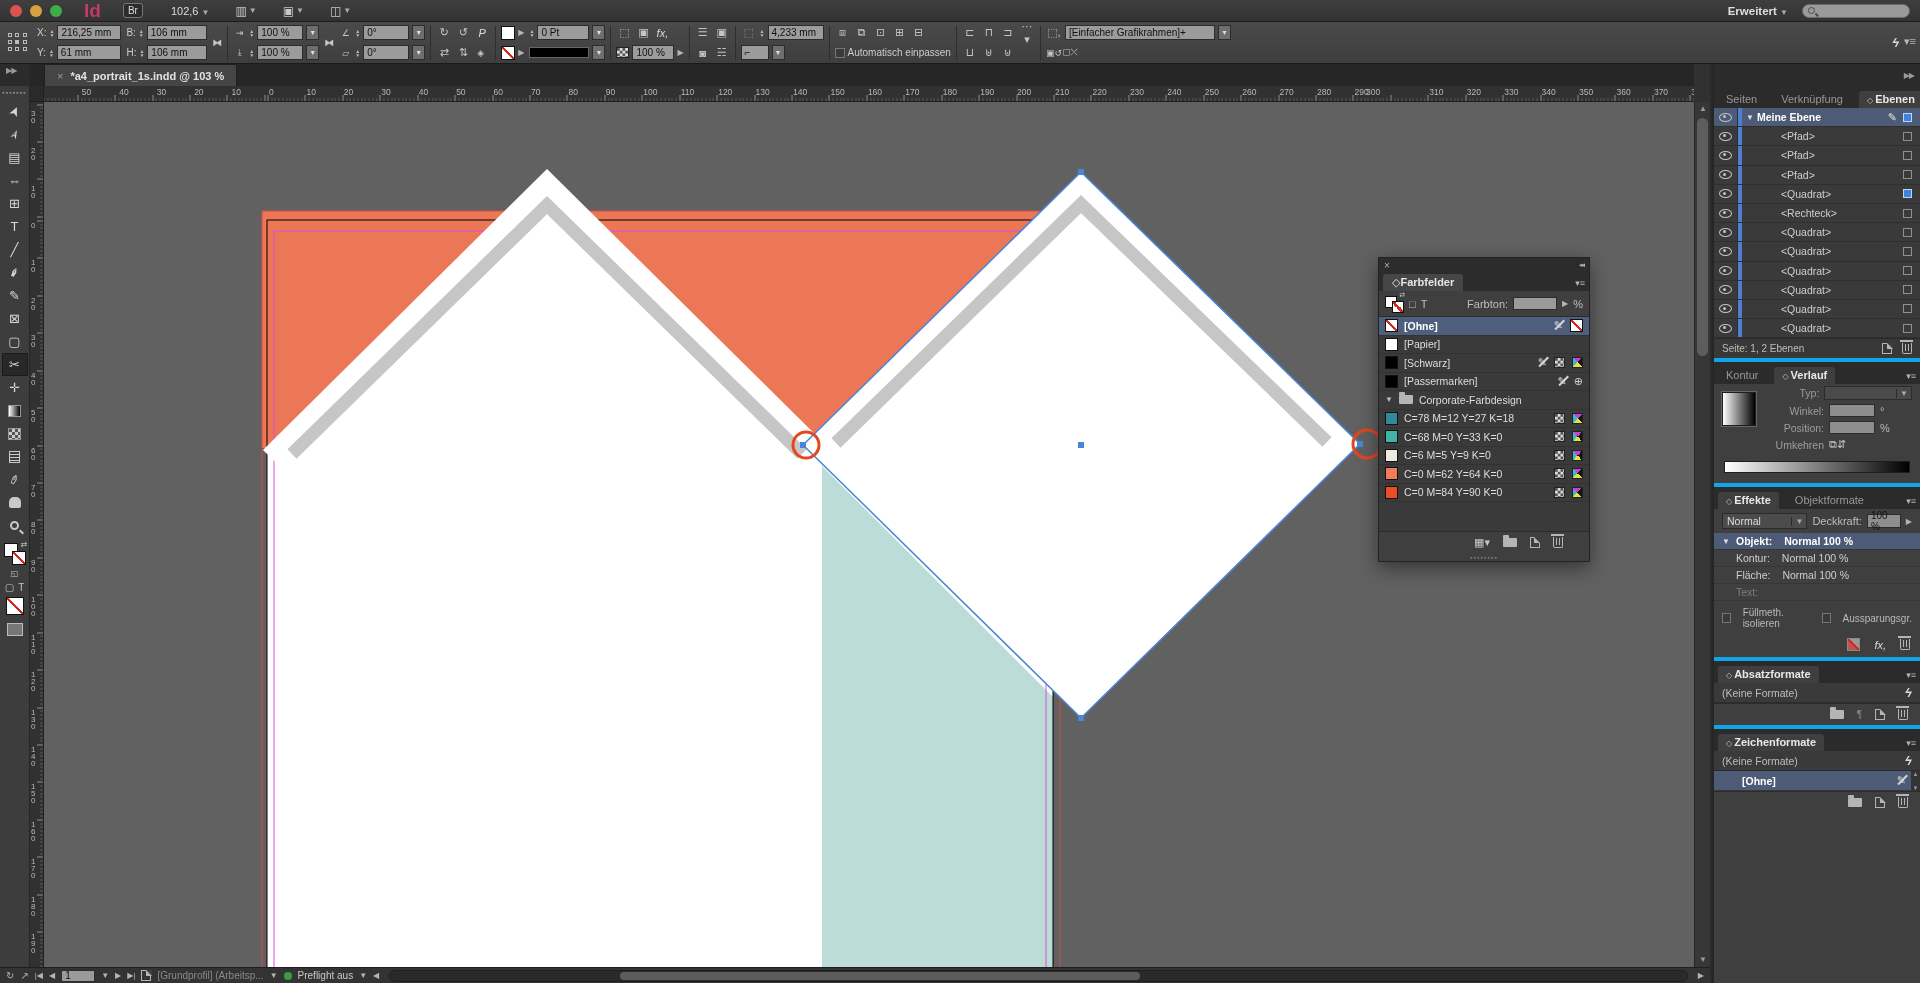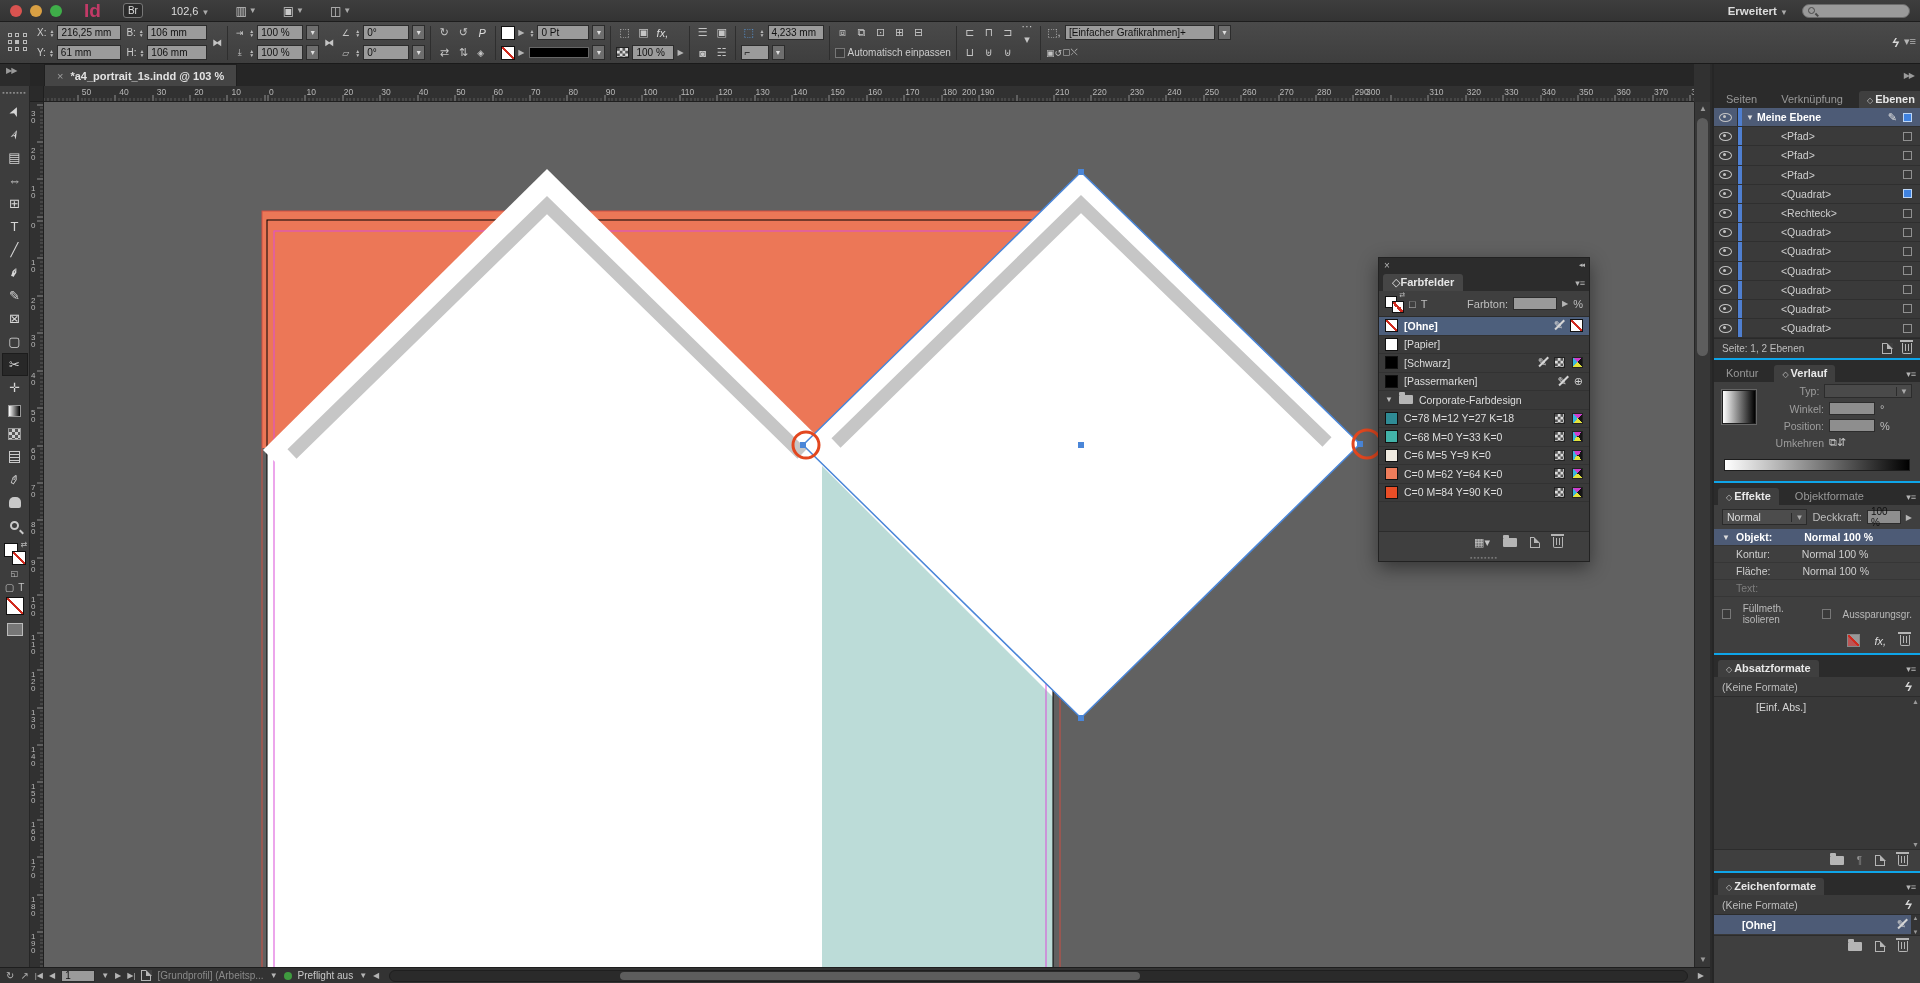--- a/index.html
+++ b/index.html
@@ -225,21 +225,21 @@
   .lrow.parent .lname { font-weight:bold; color:#fff; }
   .lrow.sel { background:#4d5b76; }
   .lrow .lpen { display:none; margin-left:auto; color:#e0e0e0; font-size:11px; }
   .lrow.parent .lpen { display:inline; }
   .lrow .lsq { width:9px; height:9px; border:1px solid #909090; margin:0 8px 0 6px; }
   .lrow:not(.parent) .lsq { margin-left:auto; }
   .lrow.sel .lsq, .lrow.picked .lsq { background:#3f82e0; border-color:#bcd6f7; }
   #layers-footer { height:20px; background:#383838; border-top:1px solid #2a2a2a; display:flex; align-items:center;
     gap:10px; padding:0 8px; color:#bdbdbd; font-size:10px; }
   #layers-footer .sp { margin-left:auto; }
-  .pan-sec { border-top:2px solid #0ea5e9; }
+  .pan-sec { border-top:4px solid #0ea5e9; }
   .g-row { display:flex; align-items:center; gap:5px; padding:2px 8px; }
   .g-label { color:#9d9d9d; font-size:10.5px; width:52px; text-align:right; }
   .g-box { width:46px; height:13px; background:#8e8e8e; border:1px solid #2c2c2c; }
   .g-drop { width:96px; height:14px; background:#4a4a4a; border:1px solid #2c2c2c; display:flex;
     align-items:center; justify-content:flex-end; }
   .g-drop .caret { padding:0 3px; border-left:1px solid #2c2c2c; }
   #grad-thumb { position:absolute; left:8px; top:30px; width:34px; height:34px;
     background:linear-gradient(90deg,#fff,#000); border:1px solid #1d1d1d; outline:1px solid #666; }
   #grad-ramp { margin:8px 10px 10px; height:12px; background:linear-gradient(90deg,#fff,#000); border:1px solid #1d1d1d; }
   .rev-ico { color:#c5c5c5; font-size:11px; }
@@ -248,21 +248,21 @@
     font-size:10.5px; display:flex; align-items:center; padding-left:4px; }
   #blend-drop .caret { margin-left:auto; border-left:1px solid #2a2a2a; padding:0 3px; }
   #opacity-fld { background:#8e8e8e; color:#111; border:1px solid #2c2c2c; height:14px; width:42px;
     display:flex; align-items:center; padding:0 3px; font-size:10px; }
   .fxrow { height:17px; display:flex; align-items:center; padding:0 8px; color:#cfcfcf; font-size:10.5px;
     border-bottom:1px solid #363636; }
   .fxrow .tri { width:14px; font-size:8px; color:#ddd; visibility:hidden; }
   .fxrow.sel { background:#4d5b76; color:#fff; font-weight:bold; }
   .fxrow.sel .tri { visibility:visible; }
   .fxrow.dim { color:#7d7d7d; }
-  .fxrow .val { margin-left:32px; }
+  .fxrow .val { margin-left:12px; }
   #fx-checks { display:flex; gap:12px; padding:6px 8px; color:#b9b9b9; font-size:10px; align-items:center; }
   #fx-icons { display:flex; gap:14px; justify-content:flex-end; padding:3px 10px 6px; align-items:center; }
   .fx-redsq { width:13px; height:13px; border:1px solid #888;
     background:linear-gradient(45deg,#b55 45%,#d02a1e 45%,#d02a1e 58%,#999 58%); }
   .style-none-row { height:20px; background:#3a3a3a; border-bottom:1px solid #2c2c2c; display:flex;
     align-items:center; padding:0 8px; color:#bdbdbd; font-size:10.5px; }
   .style-none-row .lightning { margin-left:auto; }
   .style-list { background:#383838; position:relative; }
   .style-item { height:19px; display:flex; align-items:center; padding-left:42px; color:#d5d5d5; font-size:10.5px; }
   .style-item.sel { background:#4d5b76; color:#fff; font-weight:bold; padding-left:28px; }
@@ -614,21 +614,21 @@
     <span class="hlab" style="left: 597.3px;">100</span>
     <span class="hlab" style="left: 634.73px;">110</span>
     <span class="hlab" style="left: 672.16px;">120</span>
     <span class="hlab" style="left: 709.59px;">130</span>
     <span class="hlab" style="left: 747.02px;">140</span>
     <span class="hlab" style="left: 784.45px;">150</span>
     <span class="hlab" style="left: 821.88px;">160</span>
     <span class="hlab" style="left: 859.31px;">170</span>
     <span class="hlab" style="left: 896.74px;">180</span>
     <span class="hlab" style="left: 934.17px;">190</span>
-    <span class="hlab" style="left: 916px;">200</span>
+    <span class="hlab" style="left: 971px;">200</span>
     <span class="hlab" style="left: 1009.03px;">210</span>
     <span class="hlab" style="left: 1046.46px;">220</span>
     <span class="hlab" style="left: 1083.89px;">230</span>
     <span class="hlab" style="left: 1121.32px;">240</span>
     <span class="hlab" style="left: 1158.75px;">250</span>
     <span class="hlab" style="left: 1196.18px;">260</span>
     <span class="hlab" style="left: 1233.61px;">270</span>
     <span class="hlab" style="left: 1271.04px;">280</span>
     <span class="hlab" style="left: 1308.47px;">290</span>
     <span class="hlab" style="left: 1320px;">300</span>
@@ -1101,27 +1101,20 @@
 
   <div class="pan-sec">
     <div class="ptabs">
       <span class="ptab active"><span class="dia">◇</span><span>Absatzformate</span></span>
       <span class="pmenu">▾≡</span>
     </div>
     <div class="style-none-row">
       <span>(Keine Formate)</span>
       <span class="lightning">ϟ</span>
     </div>
-    <div class="style-list" style="height:152px;">
-      <div class="style-item">
-          <span>[Einf. Abs.]</span>
-        </div>
-      <span class="scroll-arrow-tr">▲</span>
-      <span class="scroll-arrow-br">▼</span>
-    </div>
     <div class="style-footer">
       <span class="icon-folder"></span>
       <span class="para-label">¶</span>
       <span class="icon-new"></span>
       <span class="icon-trash"></span>
     </div>
   </div>
 
   <div class="pan-sec">
     <div class="ptabs">

